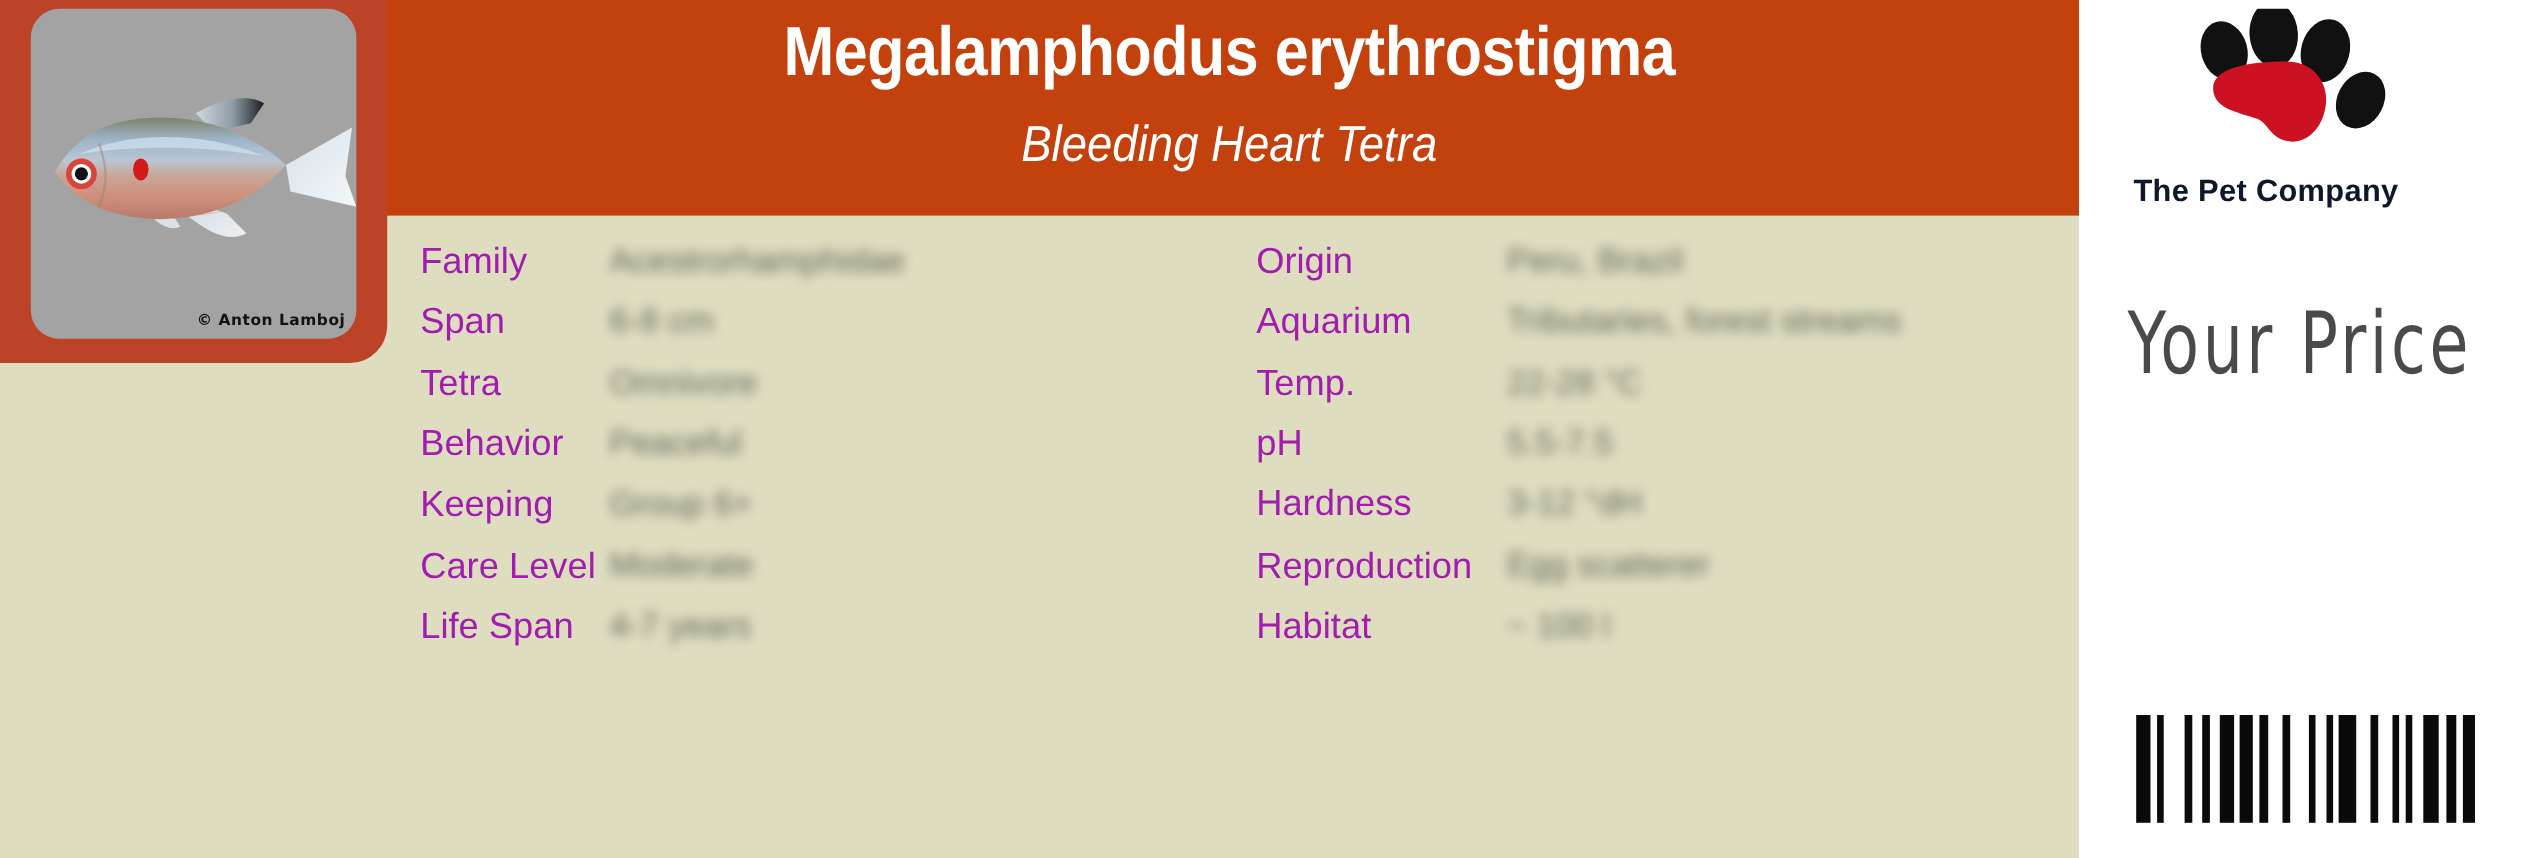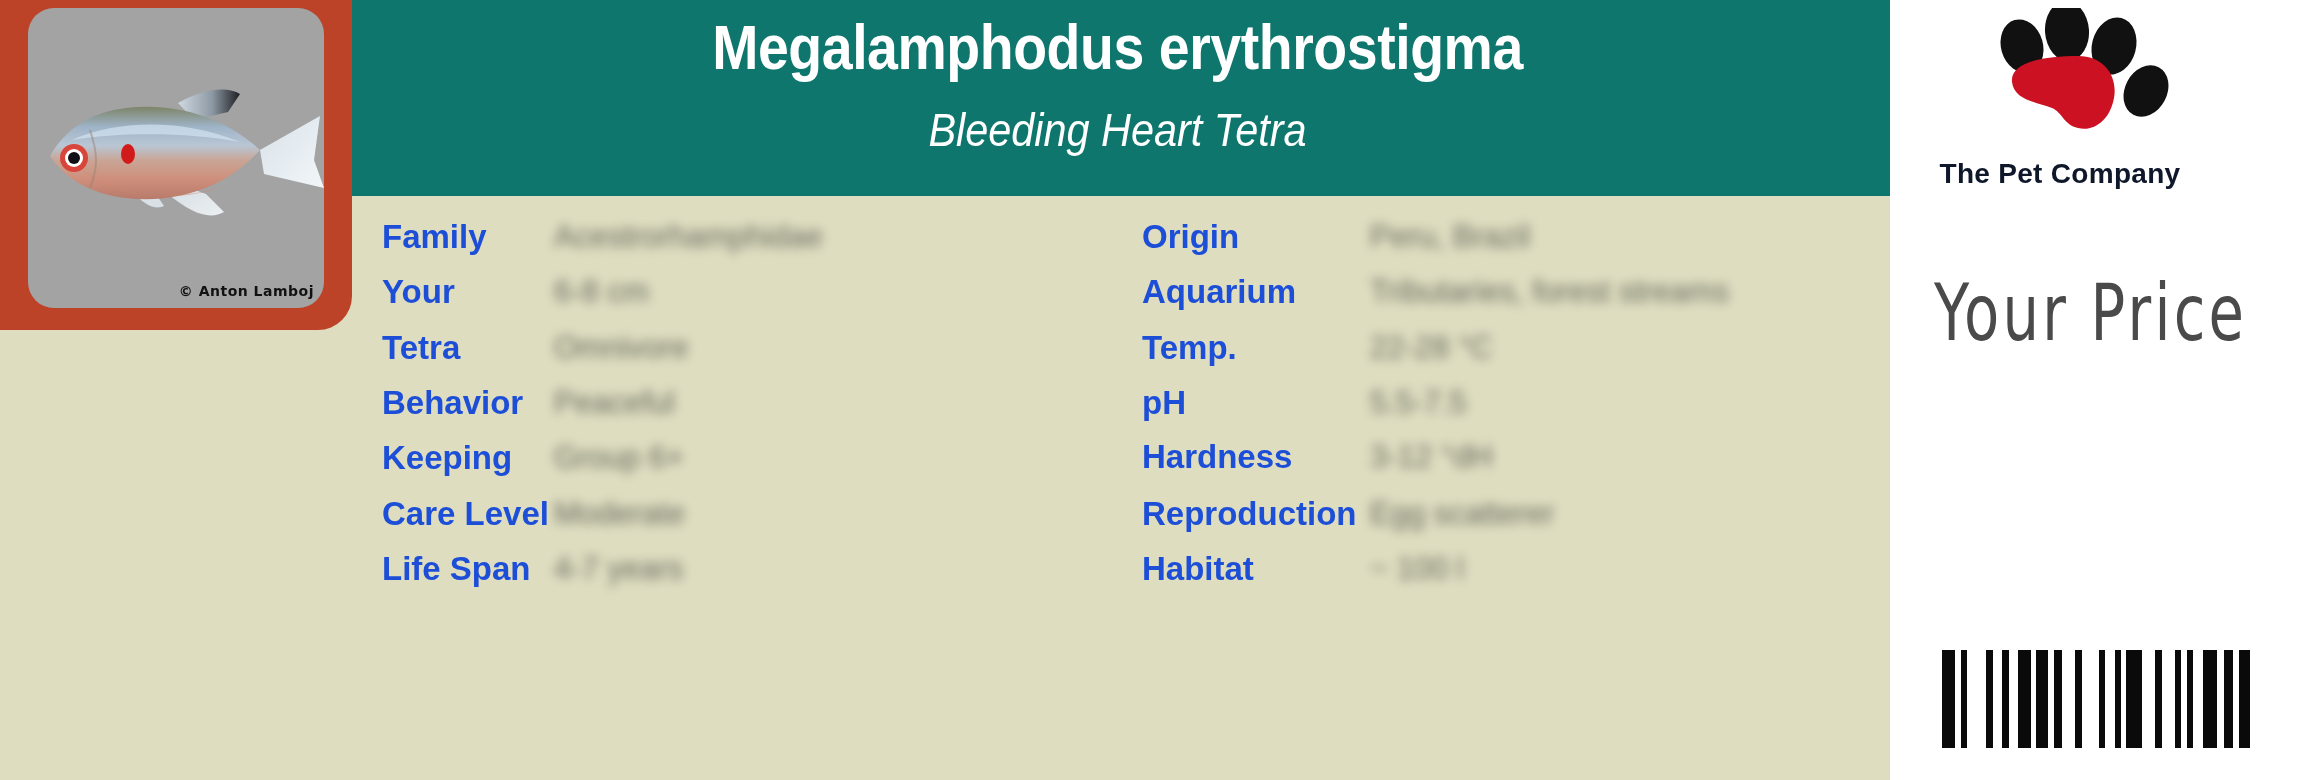--- a/index.html
+++ b/index.html
@@ -12,21 +12,21 @@
   #shelf-label{position:relative;width:2303px;height:780px;}
 
   
   .card{
     position:absolute;left:0;top:0;width:1890px;height:780px;
     background:#deddc0;
     overflow:hidden;
   }
   .card-header{
     position:absolute;left:0;top:0;width:1890px;height:196px;
-    background:#0f766e;
+    background:#c2410c;
   }
   .sci-name{
     position:absolute;left:345px;top:16px;width:1545px;
     text-align:center;color:#ffffff;
     font-size:63px;font-weight:bold;line-height:1.0;
     letter-spacing:-0.5px;
     transform:scaleX(0.88);transform-origin:50% 0;
     white-space:nowrap;
   }
   .common-name{
@@ -59,21 +59,21 @@
 
   
   .spec-col{position:absolute;top:196px;}
   .col-left{left:382px;width:760px;}
   .col-right{left:1142px;width:748px;}
   .spec-row{
     position:absolute;left:0;width:100%;height:81px;
     display:flex;align-items:center;
   }
   .spec-label{
-    color:#1d4ed8;font-size:33px;font-weight:bold;
+    color:#a21caf;font-size:33px;font-weight:normal;
     white-space:nowrap;
   }
   .col-left .spec-label{width:172px;}
   .col-right .spec-label{width:228px;}
   .spec-value{
     color:#55554e;font-size:31px;font-weight:normal;
     white-space:nowrap;
     filter:blur(5.2px);
     opacity:0.86;
   }
@@ -168,21 +168,21 @@
         <div class="photo-credit">© Anton Lamboj</div>
       </div>
     </div>
 
     <div class="spec-col col-left">
       <div class="spec-row" style="top:0px">
         <span class="spec-label">Family</span>
         <span class="spec-value">Acestrorhamphidae</span>
       </div>
       <div class="spec-row" style="top:55px">
-        <span class="spec-label">Your</span>
+        <span class="spec-label">Span</span>
         <span class="spec-value">6-8 cm</span>
       </div>
       <div class="spec-row" style="top:111px">
         <span class="spec-label">Tetra</span>
         <span class="spec-value">Omnivore</span>
       </div>
       <div class="spec-row" style="top:166px">
         <span class="spec-label">Behavior</span>
         <span class="spec-value">Peaceful</span>
       </div>

